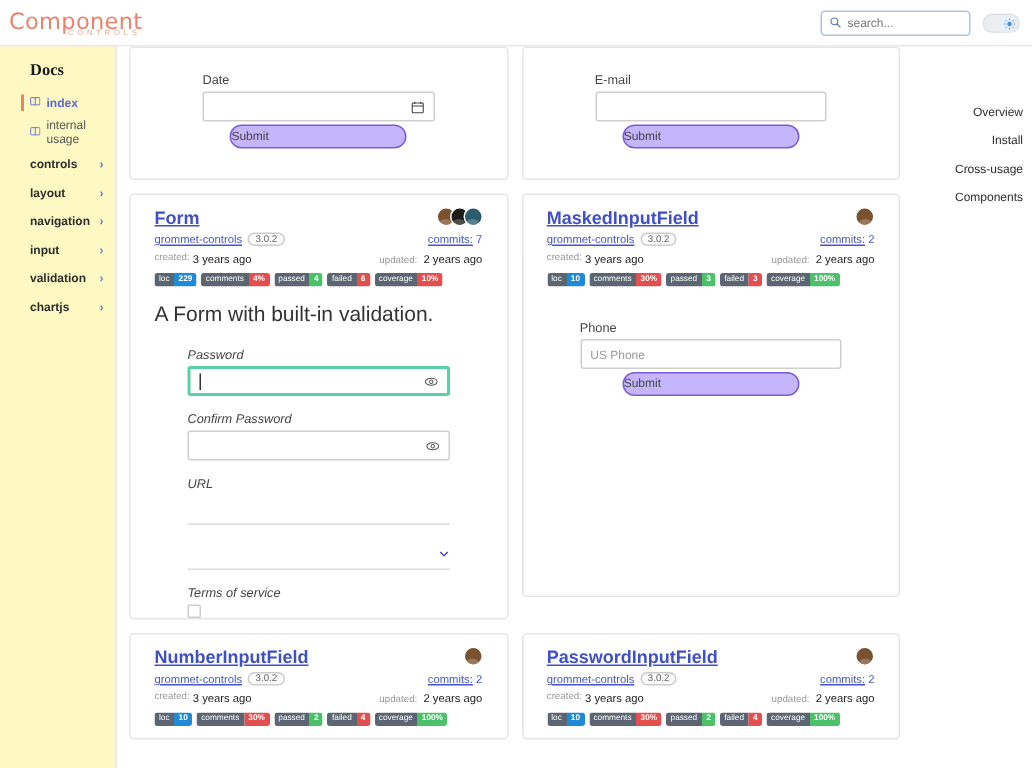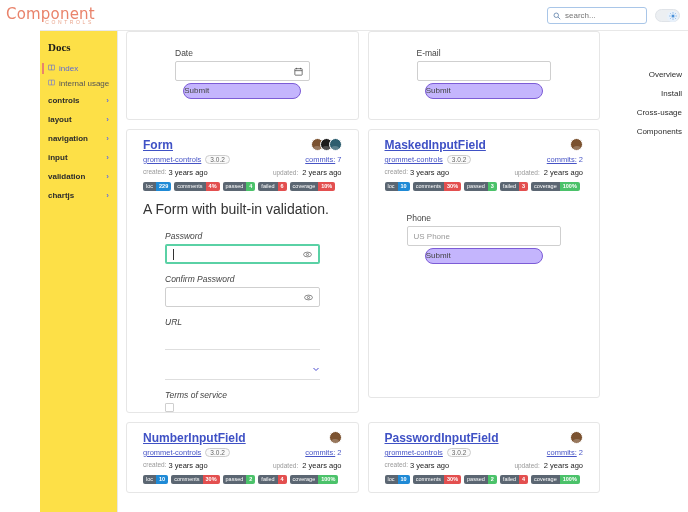--- a/index.html
+++ b/index.html
@@ -55,33 +55,33 @@
   }
 
   
   .body-row { flex: 1; display: flex; min-height: 0; }
 
   
   .sidebar {
     width: 78px; flex: 0 0 78px;
     border-top: 1px solid #e8e8e8;
     border-right: 1px solid #e8e8e8;
-    padding: 10px 0 0 0; background: #fde047; margin-left: 40px;
+    padding: 10px 0 0 12px; background: #fef9c3;
   }
   .docs-title {
     font-family: "Liberation Serif", serif;
     font-weight: bold; font-size: 11px; color: #1a1a1a;
     padding: 0 0 8px 8px;
   }
   .nav-item {
     display: flex; align-items: center; gap: 4px;
     padding: 3px 6px 3px 8px; font-size: 8px;
     cursor: pointer; position: relative;
   }
-  .nav-item.active { color: #5b67d8; font-weight: normal; }
+  .nav-item.active { color: #5b67d8; font-weight: bold; }
   .nav-item.active::before {
     content: ""; position: absolute; left: 2px; top: 2px; bottom: 2px;
     width: 2px; background: #e9836b;
   }
   .nav-item.plain { color: #555; font-weight: normal; }
   .nav-label { flex: 1; }
   .nav-group {
     display: flex; align-items: center;
     padding: 5px 8px 5px 8px; font-size: 8px;
     font-weight: bold; color: #2c2c2c; cursor: pointer;

